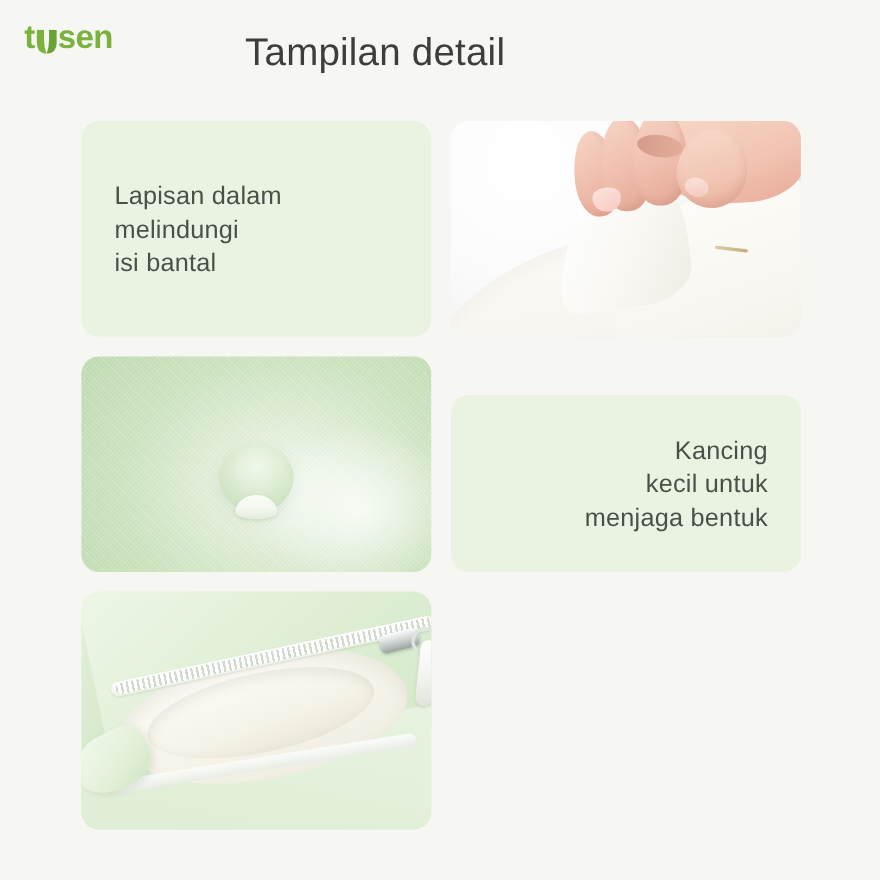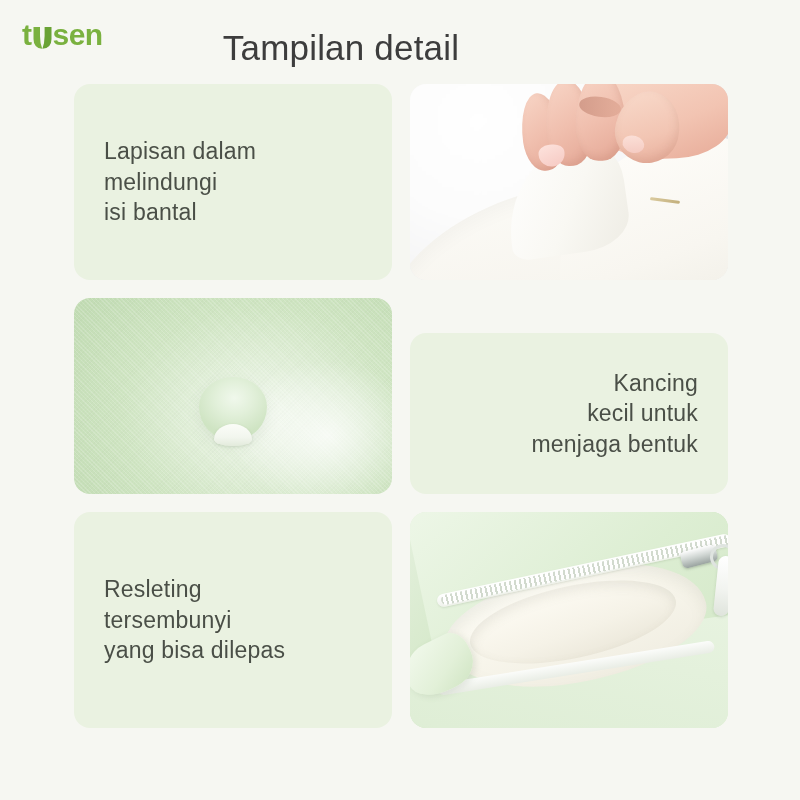--- a/index.html
+++ b/index.html
@@ -27,21 +27,21 @@
 
   .page-title{
     position:absolute;left:0;top:28px;width:682px;
     text-align:center;
     font-size:35px;font-weight:400;color:#3d3d3d;
     letter-spacing:0.2px;
   }
 
   
   .grid{
-    position:absolute;left:74px;top:84px;
+    position:absolute;left:74px;top:110px;
     width:654px;
     display:grid;
     grid-template-columns:318px 318px;
     grid-template-rows:196px 196px 216px;
     column-gap:18px;row-gap:18px;
   }
   .cell{
     border-radius:16px;
     overflow:hidden;
     position:relative;
@@ -287,25 +287,20 @@
     <div class="pb-dimple"></div>
     <div class="pb-btn"></div>
   </div>
 
   <div class="cell textcard right">
     <div class="caption">Kancing
 kecil untuk
 menjaga bentuk</div>
   </div>
 
-  <div class="cell textcard">
-    <div class="caption">Resleting
-tersembunyi
-yang bisa dilepas</div>
-  </div>
 
   <div class="cell photo-zip">
     <div class="z-top">
       
     </div>
     <div class="z-bottom"></div>
     <div class="z-mouth"></div>
     <div class="z-inner"></div>
     <div class="z-tape-top"></div>
     <div class="z-teeth"></div>

